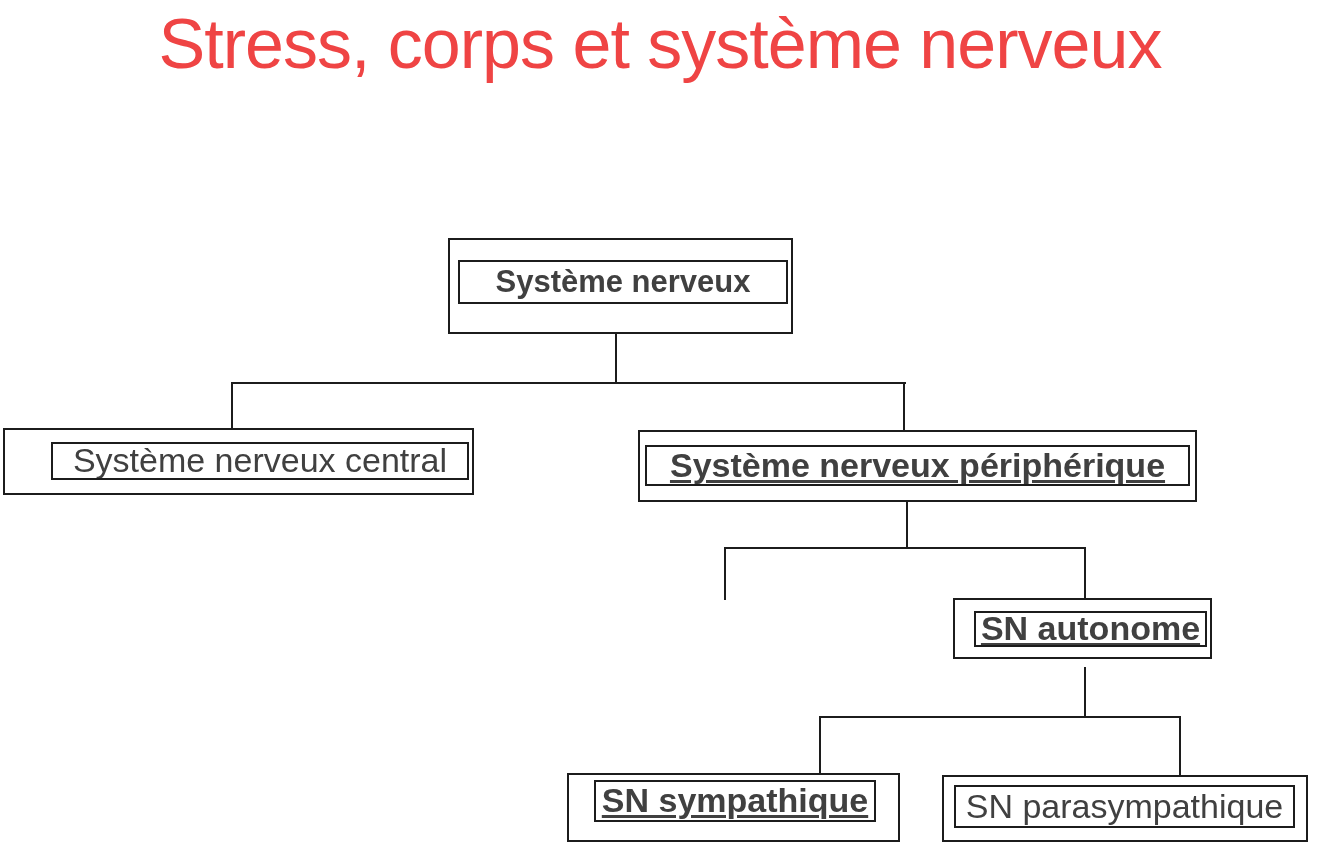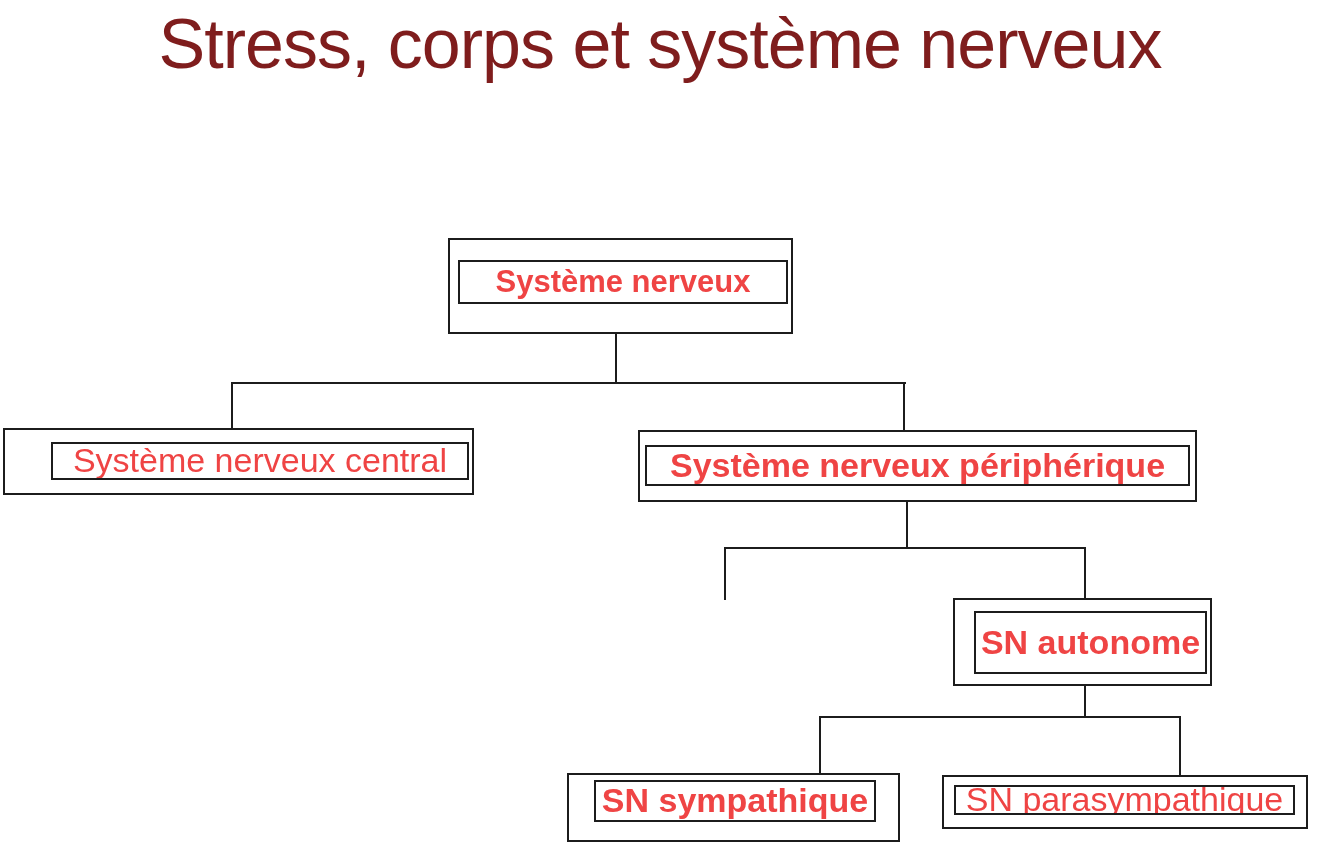--- a/index.html
+++ b/index.html
@@ -13,47 +13,48 @@
   }
   .title {
     position: absolute;
     top: 4px;
     left: 0;
     width: 100%;
     text-align: center;
     font-size: 70px;
     font-weight: 400;
     letter-spacing: -1px;
-    color: #7f1d1d;
+    color: #ef4444;
     white-space: nowrap;
   }
   .node {
     position: absolute;
     border: 2px solid #1c1c1c;
     background: #ffffff;
     box-sizing: border-box;
   }
   .node-inner {
     position: absolute;
     border: 2px solid #1c1c1c;
     box-sizing: border-box;
     display: flex;
     align-items: center;
     justify-content: center;
     overflow: hidden;
   }
   .node-label {
     font-size: 34px;
-    color: #ef4444;
+    color: #404040;
     white-space: nowrap;
     line-height: 1;
     padding-bottom: 2px;
   }
   .bold { font-weight: 700; }
   .underline {
+    text-decoration: underline;
     text-decoration-thickness: 3px;
     text-underline-offset: 3px;
   }
   .connector {
     position: absolute;
     background: #1c1c1c;
   }
   .connector.v { width: 2px; }
   .connector.h { height: 2px; }
 </style>
@@ -91,31 +92,31 @@
     </div>
   </div>
 
   <div class="node" style="left:638px; top:430px; width:559px; height:72px;">
     <div class="node-inner" style="left:5px; right:5px; top:13px; bottom:14px;">
       <span class="node-label bold underline">Système nerveux périphérique</span>
     </div>
   </div>
 
 
-  <div class="node" style="left:953px; top:598px; width:259px; height:88px;">
+  <div class="node" style="left:953px; top:598px; width:259px; height:61px;">
     <div class="node-inner" style="left:19px; right:3px; top:11px; bottom:10px;">
       <span class="node-label bold underline">SN autonome</span>
     </div>
   </div>
 
   <div class="node" style="left:567px; top:773px; width:333px; height:69px;text-align:center;">
     <div class="node-inner" style="left:25px; right:22px; top:5px; bottom:18px;">
       <span class="node-label bold underline">SN sympathique</span>
     </div>
   </div>
 
-  <div class="node" style="left:942px; top:775px; width:366px; height:54px;">
+  <div class="node" style="left:942px; top:775px; width:366px; height:67px;">
     <div class="node-inner" style="left:10px; right:11px; top:8px; bottom:12px;">
       <span class="node-label">SN parasympathique</span>
     </div>
   </div>
 
 </div>
 
 </body></html>

